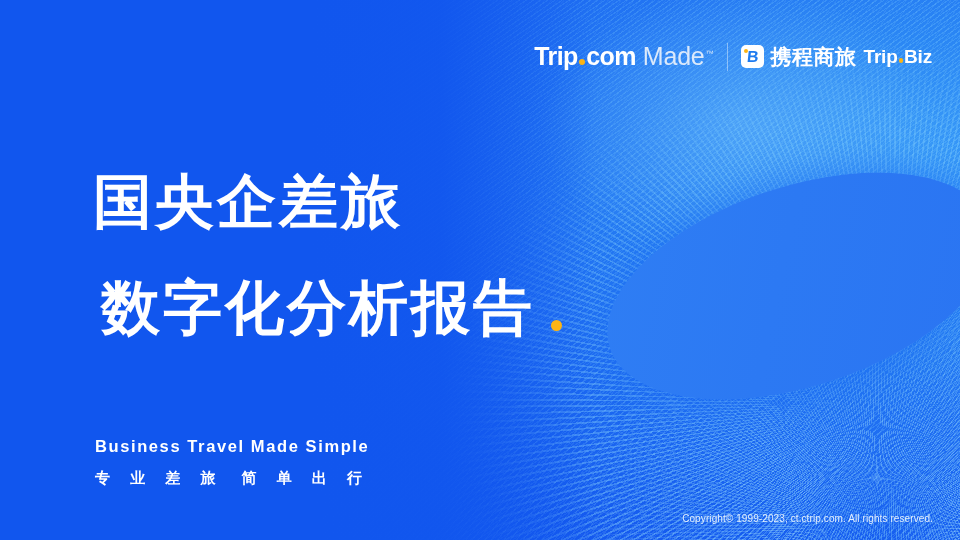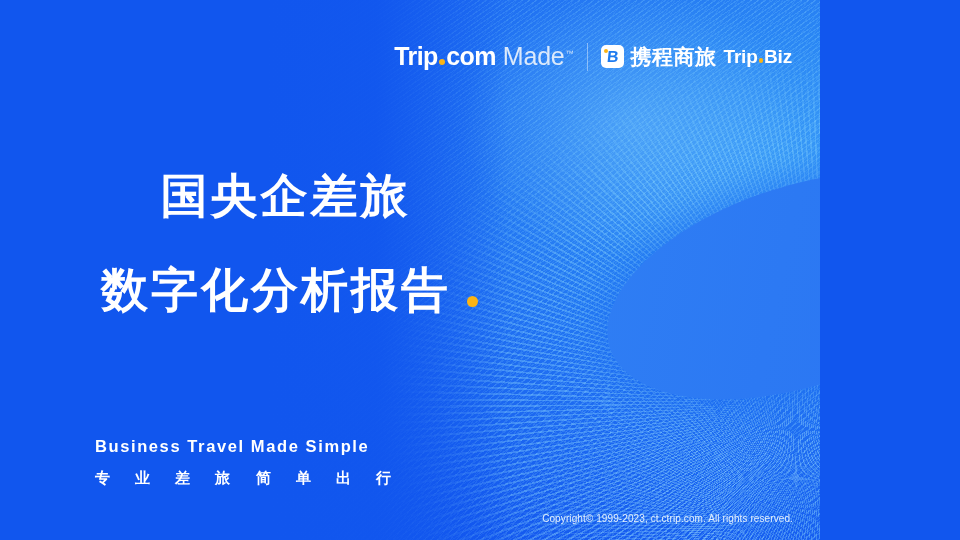--- a/index.html
+++ b/index.html
@@ -3,21 +3,21 @@
 <meta charset="utf-8">
 <style>
   * { margin:0; padding:0; box-sizing:border-box; }
   html,body { width:960px; height:540px; overflow:hidden; }
   body {
     font-family:"Liberation Sans", sans-serif;
     background:#1156EE;
   }
   #slide {
     position:relative;
-    width:820px; height:540px;
+    width:960px; height:540px;
     overflow:hidden;
     background:
       radial-gradient(120% 130% at 96% 30%, #3a9cf8 0%, #2a86f4 18%, #1f6ef2 38%, #1459ef 60%, #1052ee 100%);
   }
 
   
   .art { position:absolute; inset:0; pointer-events:none; }
 
   
   .hatch {
@@ -148,40 +148,39 @@
   }
   .biz-en .odot2 {
     display:inline-block; width:4.5px; height:4.5px; border-radius:50%;
     background:#FCB414; margin:0 1px;
   }
 
   
   .headline { position:absolute; left:93px; top:172px; z-index:20; }
   .headline .line {
     font-family:"DejaVu Sans","Liberation Sans", sans-serif;
-    font-size:47px; font-weight:bold; color:#ffffff;
+    font-size:59px; font-weight:bold; color:#ffffff;
     letter-spacing:3px; line-height:1.0;
     white-space:nowrap;
-    text-align:center;
   }
   .headline .line2 { margin-top:47px; display:flex; align-items:flex-end;margin-left:8px; }
   .headline .accent-dot {
     display:inline-block; width:11px; height:11px; border-radius:50%;
     background:#FCB414; margin-left:16px; margin-bottom:6px;
   }
 
   
   .tagline { position:absolute; left:95px; bottom:52px; z-index:20; }
   .tagline .en {
     font-size:16.5px; font-weight:bold; color:#ffffff;
     letter-spacing:1.6px; white-space:nowrap;
   }
   .tagline .cn {
     margin-top:13px;
-    font-family:Liberation Mono, monospace;
+    font-family:Liberation Sans, sans-serif;
     font-size:15px; font-weight:bold; color:#ffffff;
     letter-spacing:8px; white-space:nowrap;
   }
   .tagline .cn .gap { display:inline-block; width:18px; }
 
   
   .copyright {
     position:absolute; right:27px; bottom:16px; z-index:20;
     font-size:10px; color:#e2eefd; letter-spacing:0.1px; white-space:nowrap;
   }

